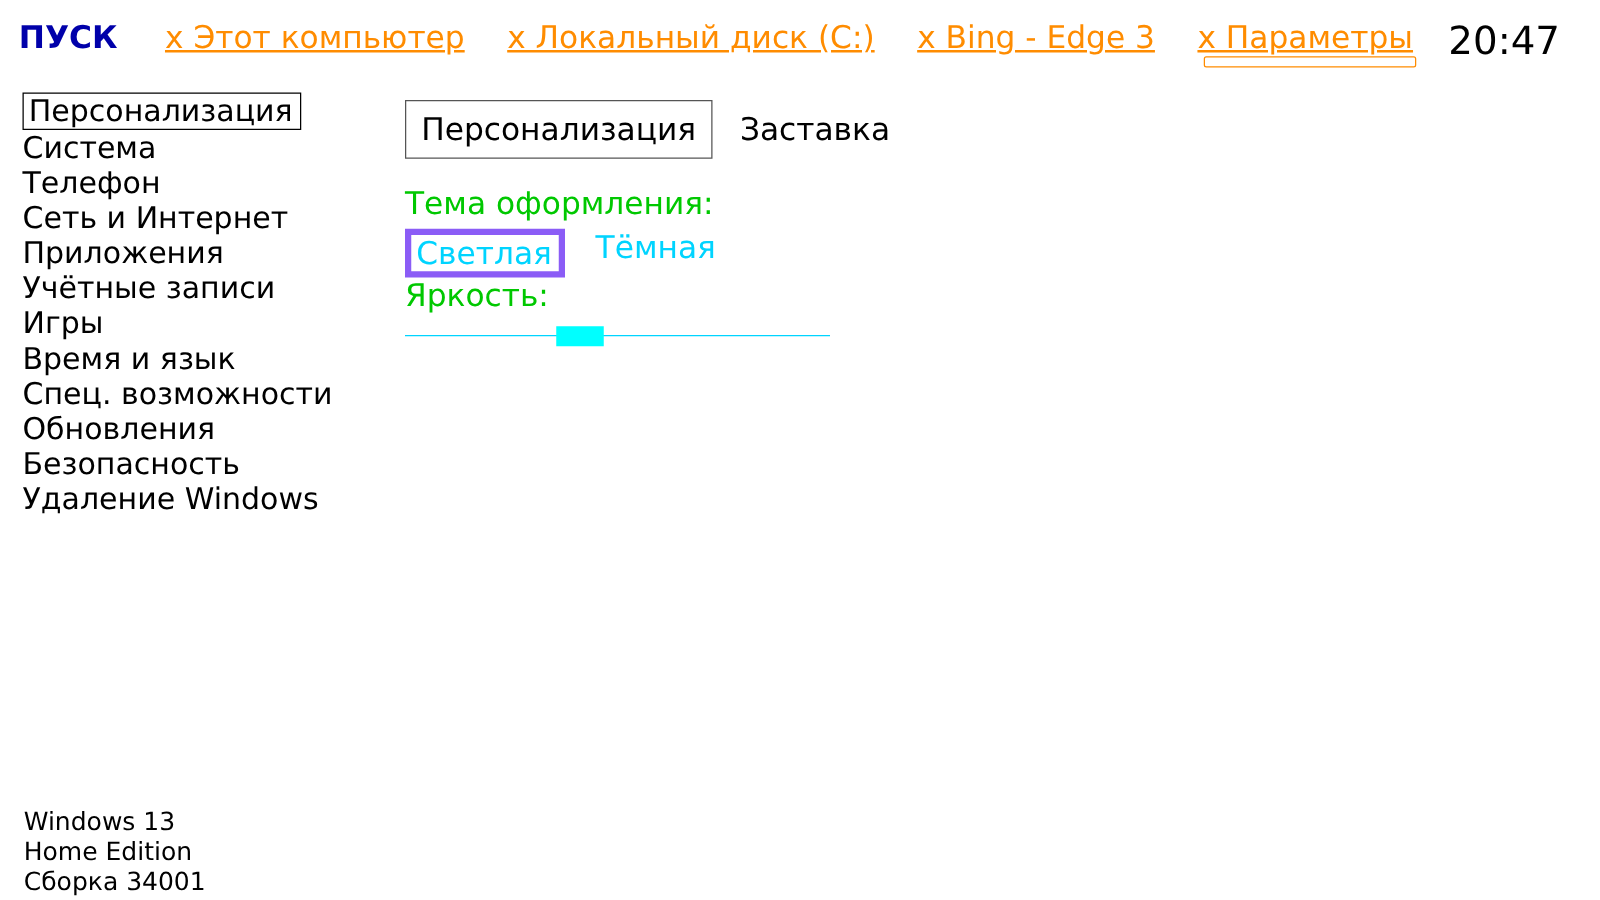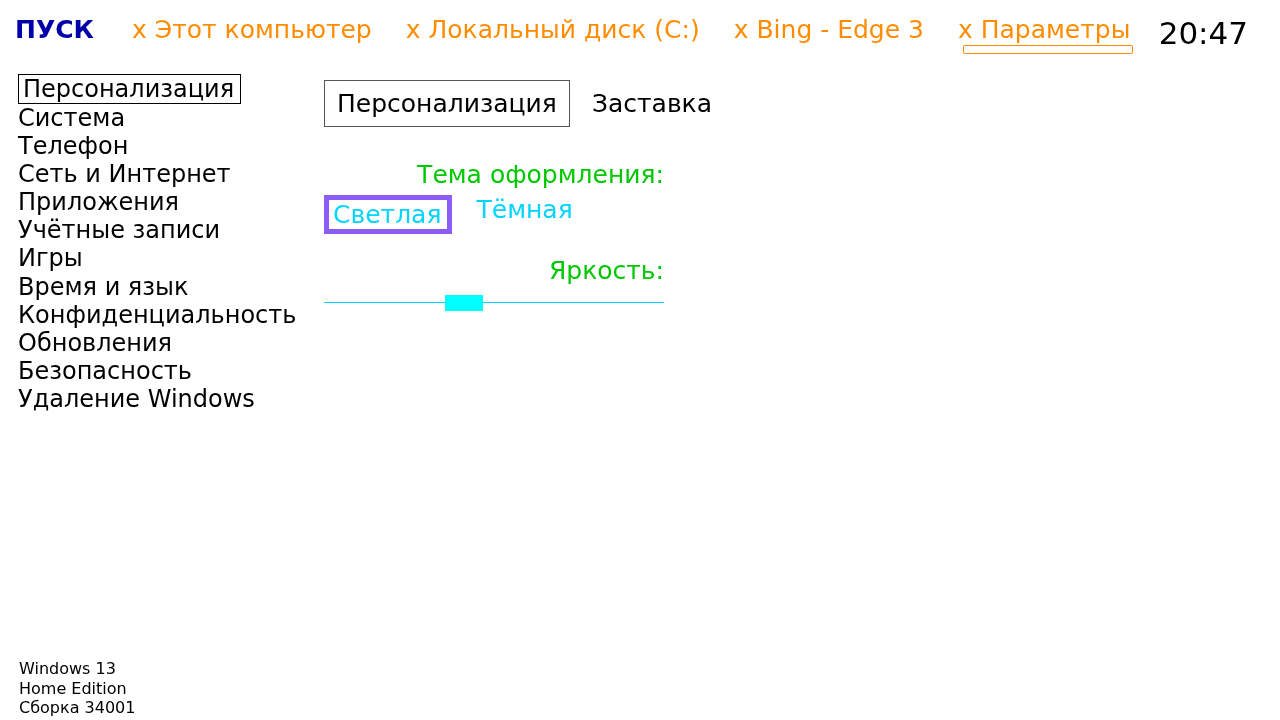--- a/index.html
+++ b/index.html
@@ -33,20 +33,21 @@
       display: flex;
       gap: 34px;
       margin-left: 38px;
     }
     .task-item {
       color: #ff8c00;
       font-size: 25px;
       cursor: pointer;
       position: relative;
       white-space: nowrap;
+      text-decoration: underline;
     }
     .task-item.active::after {
       content: "";
       position: absolute;
       left: 5px;
       right: -3px;
       bottom: -10px;
       height: 7px;
       border: 1px solid #ff8c00;
       border-radius: 2px;
@@ -79,21 +80,21 @@
       border: 1px solid #000000;
       padding: 0 6px 0 4px;
       display: inline-block;
     }
 
     
     .version {
       position: absolute;
       left: 19px;
       bottom: 3px;
-      font-size: 16px;
+      font-size: 20px;
       line-height: 1.2;
       color: #000000;
     }
 
     
     .tabs {
       position: absolute;
       left: 324px;
       top: 80px;
       display: flex;
@@ -107,22 +108,21 @@
     }
     .tab.selected {
       border: 1px solid #555555;
       padding: 8px 12px;
     }
 
     
     .content {
       position: absolute;
       left: 324px;
-      top: 160px;
-      text-align: right;
+      top: 148px;
     }
     .setting-label {
       color: #00c800;
       font-size: 25px;
     }
     .theme-options {
       display: flex;
       gap: 24px;
       margin-top: 6px;
     }
@@ -131,21 +131,20 @@
       font-size: 25px;
       cursor: pointer;
     }
     .theme-option.selected {
       border: 5px solid #8b5cf6;
       padding: 0 6px 0 4px;
     }
     .brightness-label {
       color: #00c800;
       font-size: 25px;
-      margin-top: 22px;
     }
     .slider {
       position: relative;
       margin-top: 10px;
       width: 340px;
       height: 16px;
     }
     .slider-track {
       position: absolute;
       left: 0;
@@ -179,21 +178,21 @@
 
 <div class="nav">
   <div><span class="nav-item selected">Персонализация</span></div>
   <div class="nav-item">Система</div>
   <div class="nav-item">Телефон</div>
   <div class="nav-item">Сеть и Интернет</div>
   <div class="nav-item">Приложения</div>
   <div class="nav-item">Учётные записи</div>
   <div class="nav-item">Игры</div>
   <div class="nav-item">Время и язык</div>
-  <div class="nav-item">Конфиденциальность</div>
+  <div class="nav-item">Спец. возможности</div>
   <div class="nav-item">Обновления</div>
   <div class="nav-item">Безопасность</div>
   <div class="nav-item">Удаление Windows</div>
 </div>
 
 <div class="version">
   <div>Windows 13</div>
   <div>Home Edition</div>
   <div>Сборка 34001</div>
 </div>

